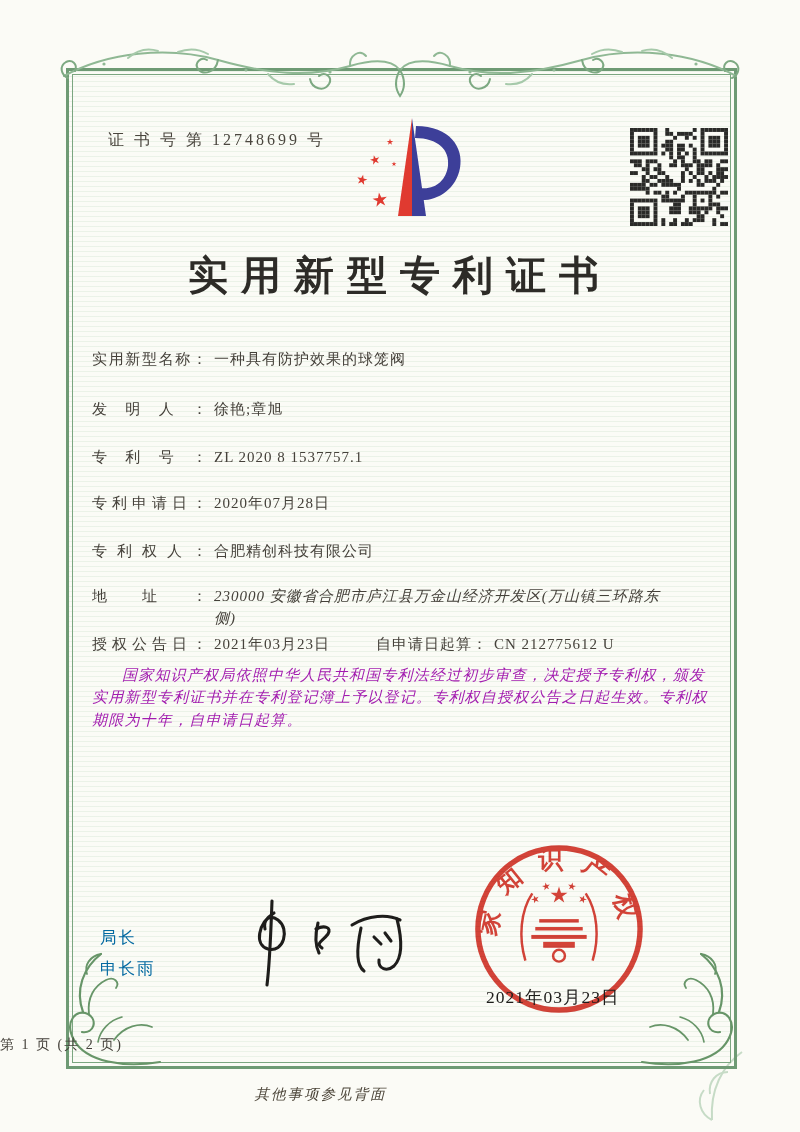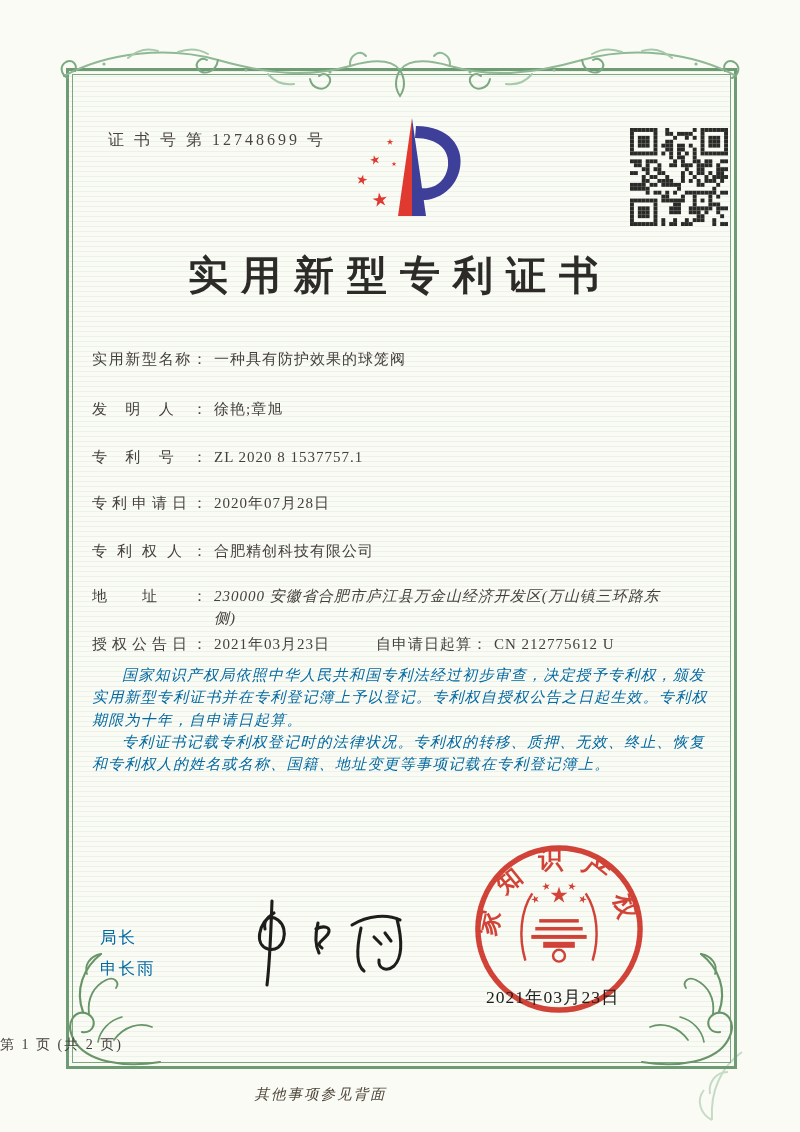--- a/index.html
+++ b/index.html
@@ -15,21 +15,21 @@
   .content{z-index:3;}
   .cert-no{left:92px;top:130px;font-size:16px;letter-spacing:3px;color:#4a463e;margin-left:16px;}
   .title{left:0;top:248px;width:800px;text-align:center;font-size:40px;font-weight:700;
          letter-spacing:13px;color:#2d2b27;}
   .row{left:92px;width:620px;font-size:15px;color:#45413a;letter-spacing:1px;line-height:22px;}
   .flabel{display:inline-block;width:116px;text-align:justify;text-align-last:justify;vertical-align:top;}
   .fvalue{display:inline-block;margin-left:6px;vertical-align:top;}
   .addr{width:452px;font-style:italic;}
   .grant2{margin-left:46px;}
   .paras{left:92px;top:664px;width:620px;font-size:15px;line-height:22.3px;
-         font-style:italic;color:#0369a1;letter-spacing:1.2px;}
+         font-style:italic;color:#a21caf;letter-spacing:1.2px;}
   .paras p{margin:0;text-indent:2em;}
   .officer{left:100px;top:922px;font-size:16.5px;color:#0369a1;line-height:31px;letter-spacing:2px;}
   .sig{left:218px;top:893px;z-index:4;}
   .seal{left:470px;top:840px;width:178px;height:178px;z-index:3;mix-blend-mode:multiply;opacity:.93;}
   .seal-date{left:486px;top:985px;width:180px;font-size:17.5px;color:#1d1c1a;
              letter-spacing:1px;z-index:5;white-space:nowrap;}
   .page-no{left:0;top:1036px;width:800px;text-align:left;font-size:14px;color:#44403a;letter-spacing:2px;}
   .back-note{left:0;top:1085px;width:641px;text-align:center;font-size:14.5px;font-style:italic;
              color:#4d463a;letter-spacing:2px;}
   .logo{left:338px;top:112px;}
@@ -438,21 +438,20 @@
 </div>
 <div class="abs content row" style="top:585px">
   <span class="flabel">地址：</span><span class="fvalue addr">230000 安徽省合肥市庐江县万金山经济开发区(万山镇三环路东侧)</span>
 </div>
 <div class="abs content row" style="top:633px">
   <span class="flabel">授权公告日：</span><span class="fvalue">2021年03月23日</span><span class="fvalue grant2">自申请日起算：</span><span class="fvalue">CN 212775612 U</span>
 </div>
 
 <div class="abs content paras">
   <p>国家知识产权局依照中华人民共和国专利法经过初步审查，决定授予专利权，颁发实用新型专利证书并在专利登记簿上予以登记。专利权自授权公告之日起生效。专利权期限为十年，自申请日起算。</p>
-  <p>专利证书记载专利权登记时的法律状况。专利权的转移、质押、无效、终止、恢复和专利权人的姓名或名称、国籍、地址变更等事项记载在专利登记簿上。</p>
 </div>
 
 <div class="abs content officer">
   <div>局长</div>
   <div>申长雨</div>
 </div>
 <svg class="abs sig" width="210" height="100" viewBox="0 0 210 100">
   <g fill="none" stroke="#1e1d1b" stroke-width="3.1" stroke-linecap="round">
     <path d="M56,20 C40,30 36,52 50,56 C66,60 72,36 60,27 C52,21 45,26 47,36"></path>
     <path d="M54,8 C53,34 52,68 49,92"></path>

